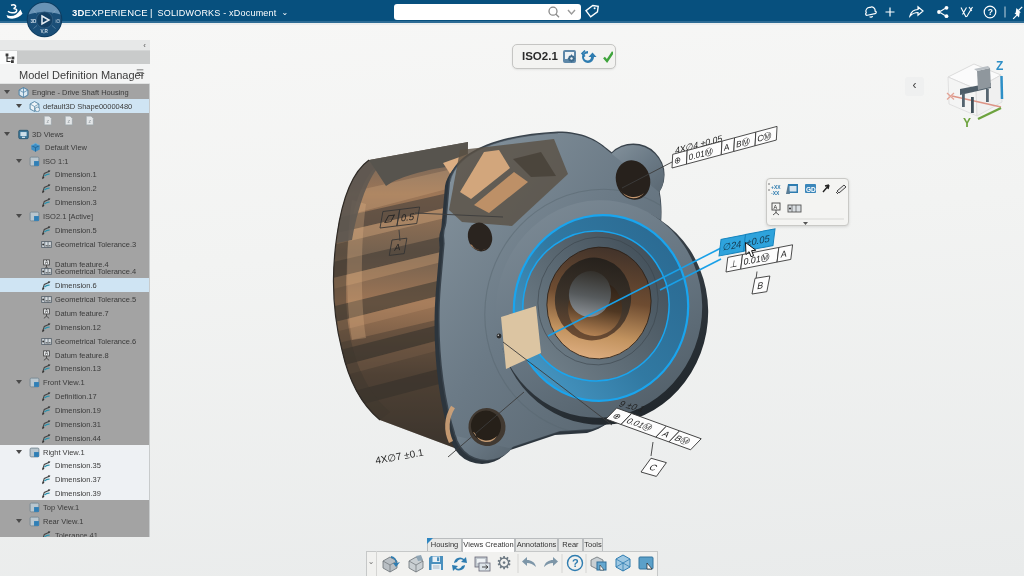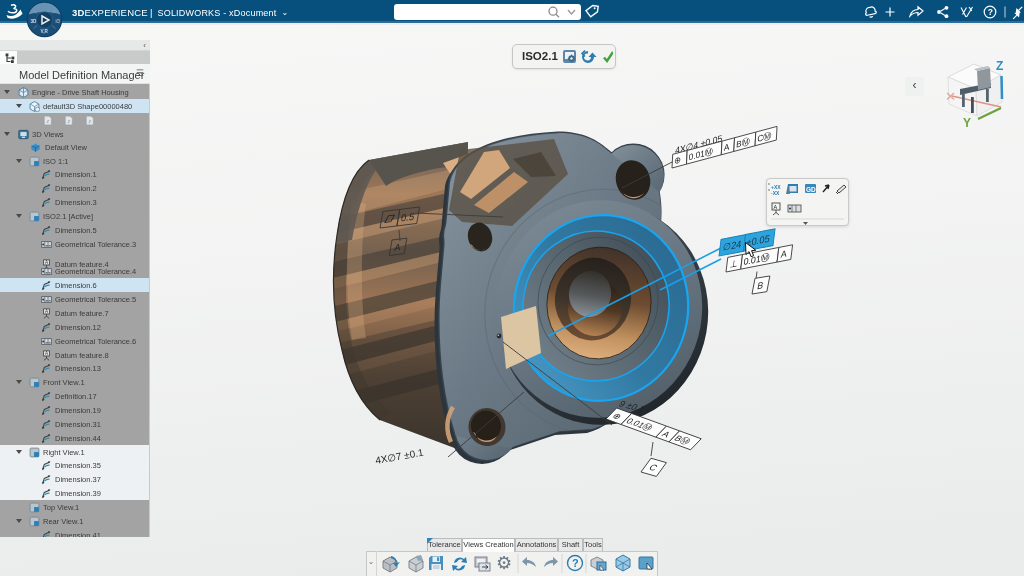--- a/index.html
+++ b/index.html
@@ -540,21 +540,21 @@
       <span class="ar" style="left:16px"></span>
       <svg width="11" height="11" style="left:29px">
         <use href="#s-view"></use>
       </svg>
       <span class="lb" style="left:43px">Rear View.1</span>
     </div>
 <div class="r" style="top:444px">
       <svg width="11" height="11" style="left:41px">
         <use href="#s-dim"></use>
       </svg>
-      <span class="lb" style="left:55px">Dimension.41</span>
+      <span class="lb" style="left:55px">Tolerance.41</span>
     </div>
 </div>
 
 <div class="abs" id="topbar"></div>
 <svg class="abs" style="left:5px;top:3px" width="22" height="18" viewBox="0 0 22 18">
 <path d="M6,2.2 C10.5,0.8 12.5,4 8.5,5.6 C13.5,5.4 12.5,10.2 7,9.8 C5,9.7 3.8,9 3,8.2" fill="none" stroke="#fff" stroke-width="1.5"></path>
 <path d="M1.5,12 C6.5,14.5 12,12.5 15.5,6.5 L17.5,10.8 C14,15.2 7.5,16.8 2.5,14.8 Z" fill="#fff"></path>
 </svg>
 <svg class="abs" style="left:26px;top:1px" width="37" height="37" viewBox="0 0 37 37">
 <circle cx="18.5" cy="18.5" r="17.8" fill="#0d3c60"></circle>
@@ -628,24 +628,24 @@
 <rect x="6" y="25" width="8" height="7" fill="none" stroke="#444" stroke-width=".9"></rect>
       <text x="7.5" y="31" font-size="5.5" fill="#222">A</text>
       <path d="M10,32 v3 M7,37 l3,-2.5 3,2.5" stroke="#444" stroke-width=".9" fill="none"></path>
 <rect x="22" y="27" width="13" height="7" fill="#d9dee2" stroke="#555" stroke-width=".9"></rect>
       <path d="M26,27 v7 M30,27 v7" stroke="#555" stroke-width=".7"></path>
       <circle cx="24" cy="30.5" r="1" fill="#333"></circle>
 <line x1="5" y1="41" x2="78" y2="41" stroke="#d8d8d5"></line>
 <path d="M37,44 l5,0 -2.5,3 Z" fill="#555"></path>
 </g>
 </svg>
-<div class="tab" style="left:427px;width:35px">Tolerance</div>
+<div class="tab" style="left:427px;width:35px">Housing</div>
 <div class="tab tabact" style="left:462px;width:53px">Views Creation</div>
 <div class="tab" style="left:515px;width:43px">Annotations</div>
-<div class="tab" style="left:558px;width:25px">Shaft</div>
+<div class="tab" style="left:558px;width:25px">Rear</div>
 <div class="tab" style="left:583px;width:20px">Tools</div>
 <div class="abs" style="left:427px;top:538px;width:0;height:0;border-top:6px solid #2e86c1;border-right:6px solid transparent"></div>
 <div class="abs" id="btb"></div>
 <div class="abs" style="left:366px;top:551px;width:11px;height:25px;border-right:1px solid #d5d5d3;color:#777;font-size:8px;text-align:center;line-height:22px">⌄</div>
 <svg class="abs" style="left:378px;top:552px" width="280" height="23" viewBox="0 0 280 23">
 <g font-family="Liberation Sans">
 <g transform="translate(3,3)">
         <path d="M2,6 L9,2 16,6 16,13 9,17 2,13Z" fill="#b9bfc4" stroke="#6b7176" stroke-width=".8"></path>
         <path d="M2,6 9,10 16,6 M9,10 V17" stroke="#6b7176" stroke-width=".7" fill="none"></path>
         <path d="M10,1 a7,7 0 0 1 6,7 l3,-1 -4,5 -3,-4 2.5,0 a5,5 0 0 0 -4.5,-5Z" fill="#2e7cb0"></path>

